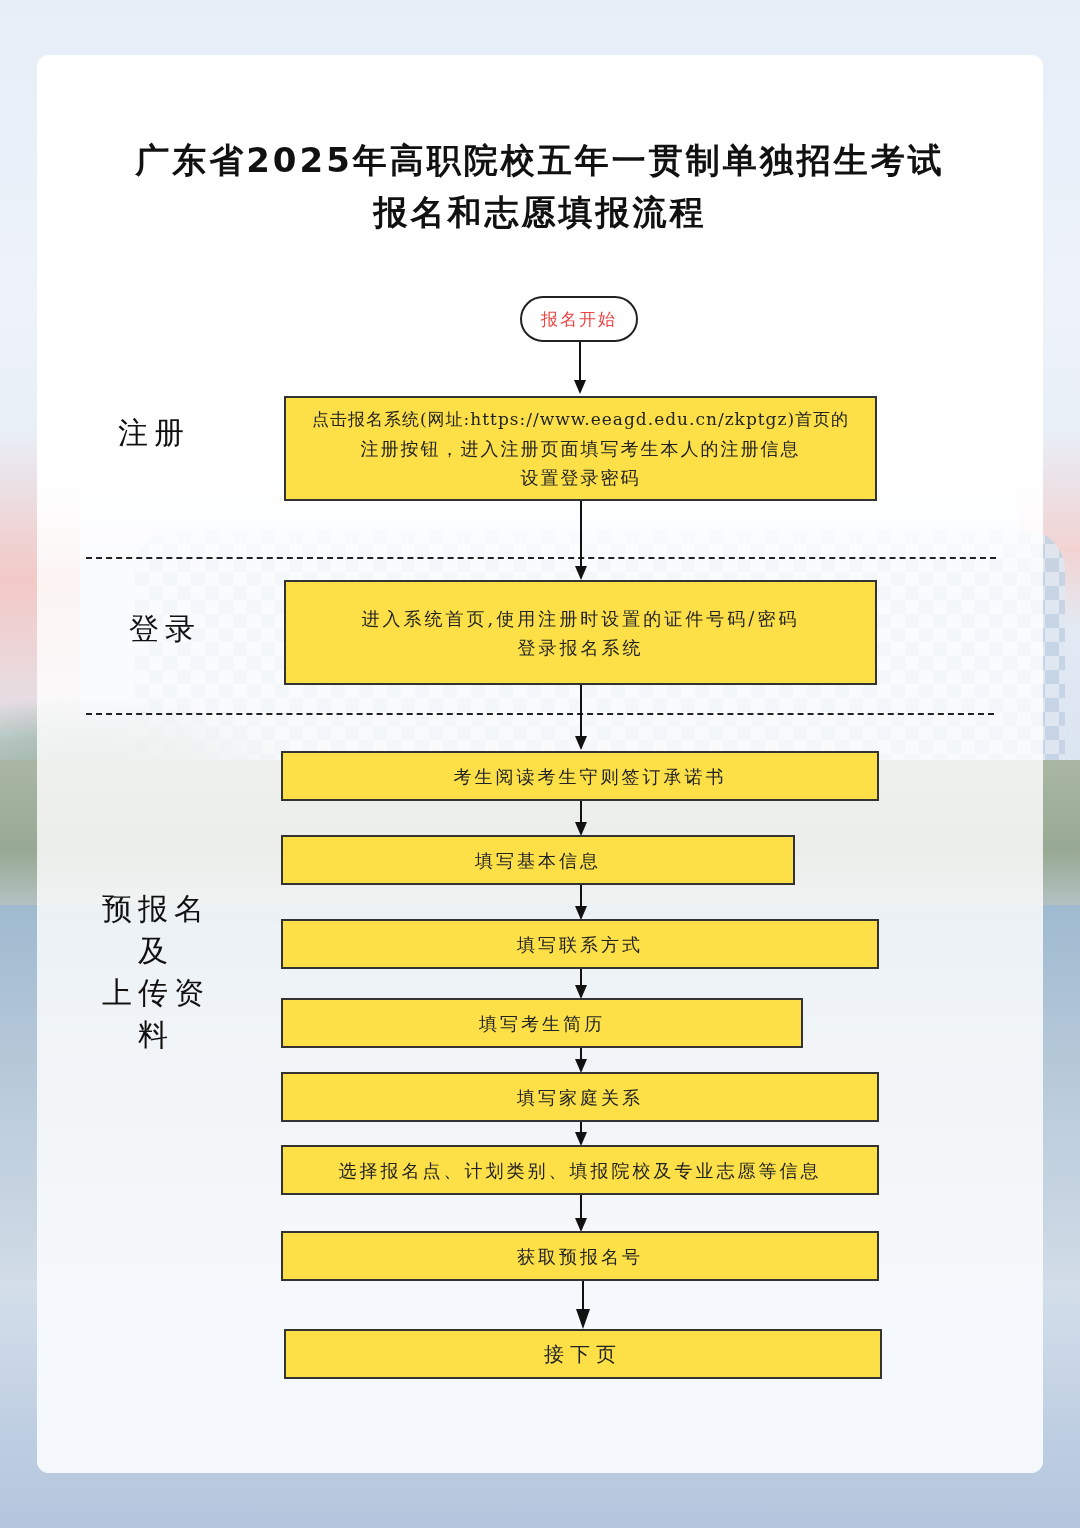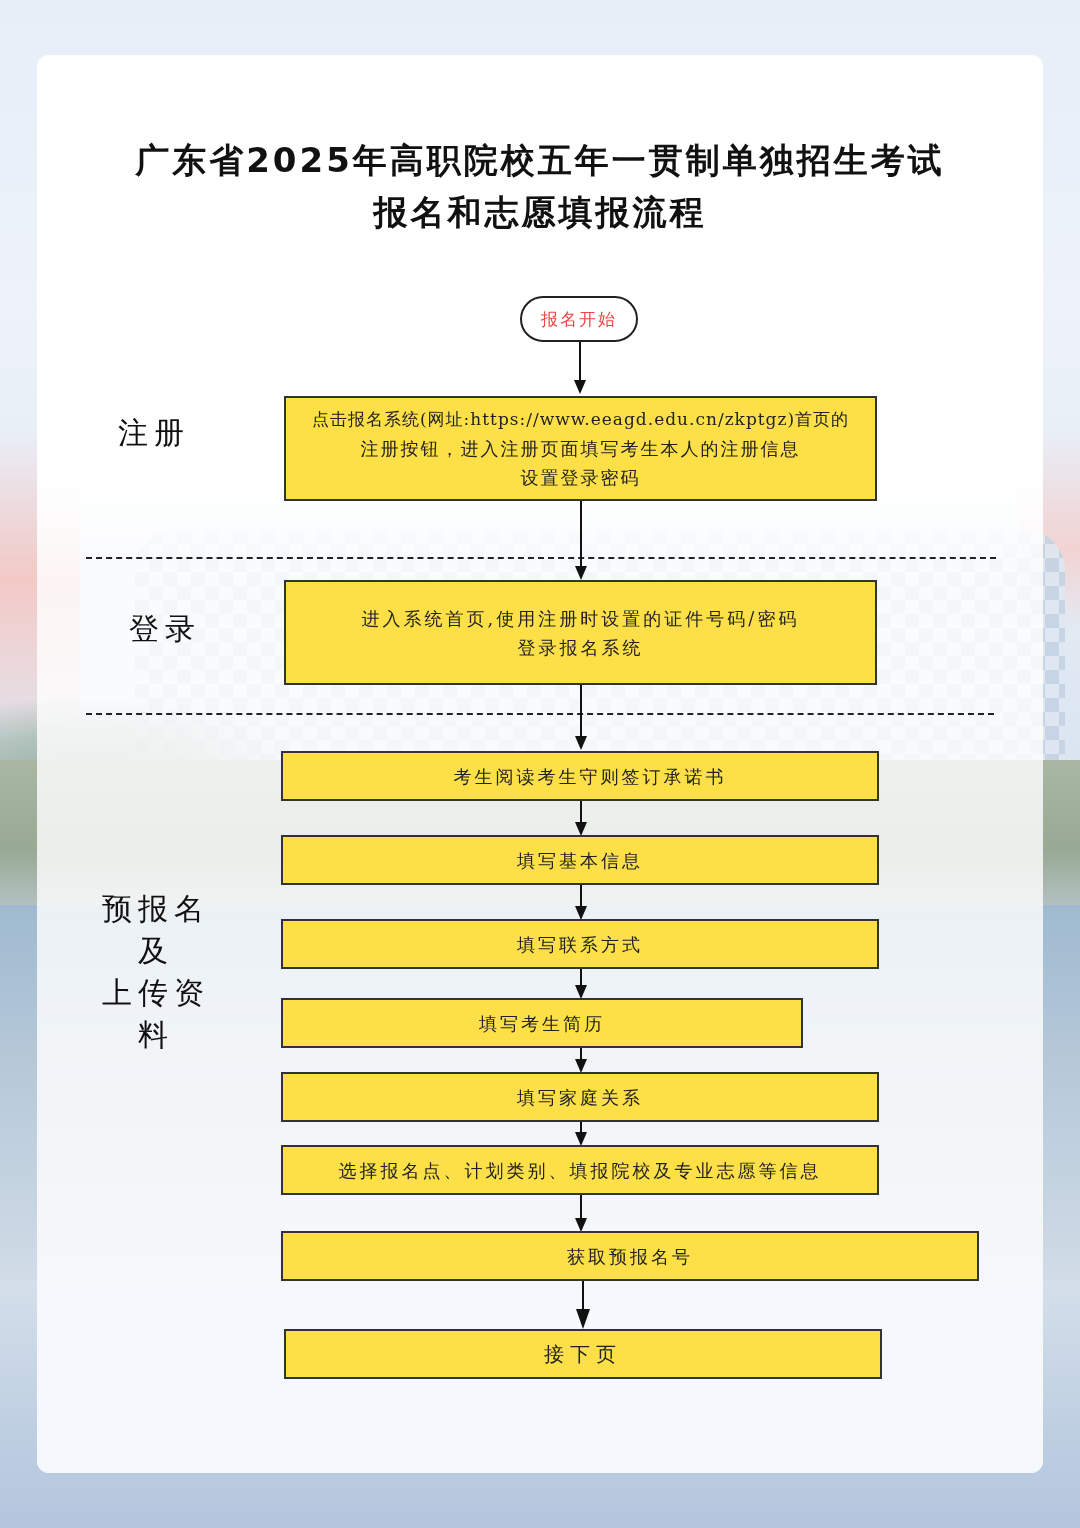--- a/index.html
+++ b/index.html
@@ -132,39 +132,39 @@
 
 <div class="box" style="left:284px; top:580px; width:593px; height:105px;">
   <div class="line">进入系统首页,使用注册时设置的证件号码/密码</div>
   <div class="line">登录报名系统</div>
 </div>
 
 <div class="box" style="left:281px; top:751px; width:598px; height:50px;padding-left:20px;">
   <div class="line">考生阅读考生守则签订承诺书</div>
 </div>
 
-<div class="box" style="left:281px; top:835px; width:598px; height:50px;">
+<div class="box" style="left:281px; top:835px; width:514px; height:50px;">
   <div class="line">填写基本信息</div>
 </div>
 
 <div class="box" style="left:281px; top:919px; width:598px; height:50px;">
   <div class="line">填写联系方式</div>
 </div>
 
 <div class="box" style="left:281px; top:998px; width:522px; height:50px;">
   <div class="line">填写考生简历</div>
 </div>
 
 <div class="box" style="left:281px; top:1072px; width:598px; height:50px;">
   <div class="line">填写家庭关系</div>
 </div>
 
 <div class="box" style="left:281px; top:1145px; width:598px; height:50px;">
   <div class="line">选择报名点、计划类别、填报院校及专业志愿等信息</div>
 </div>
 
-<div class="box" style="left:281px; top:1231px; width:698px; height:50px;">
+<div class="box" style="left:281px; top:1231px; width:598px; height:50px;">
   <div class="line">获取预报名号</div>
 </div>
 
 <div class="box big" style="left:284px; top:1329px; width:598px; height:50px;">
   <div class="line">接下页</div>
 </div>
 
 </body></html>

